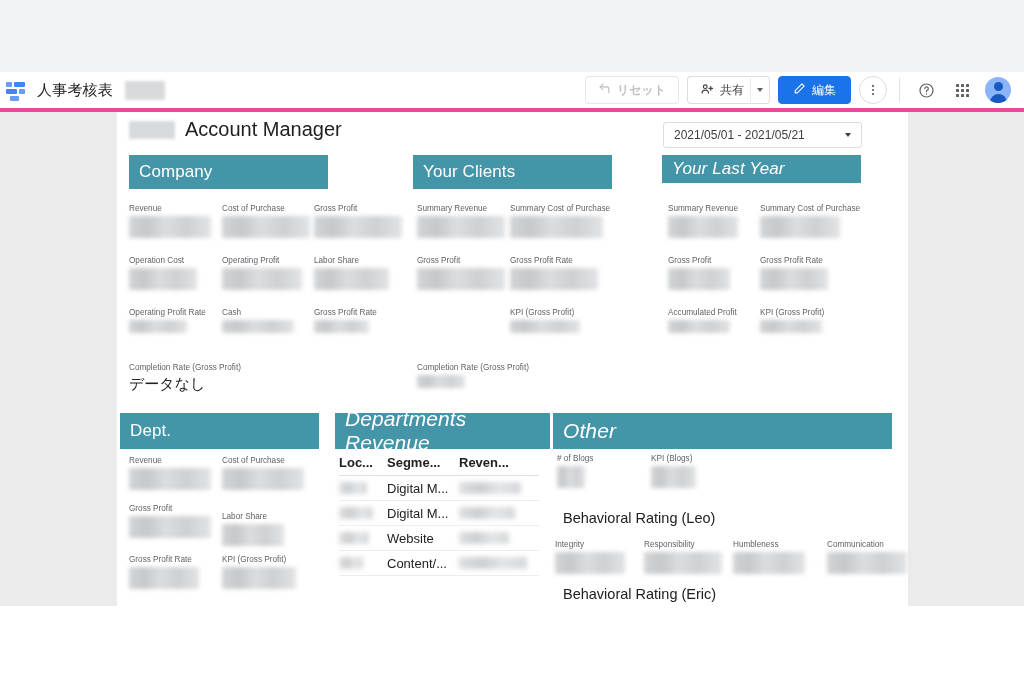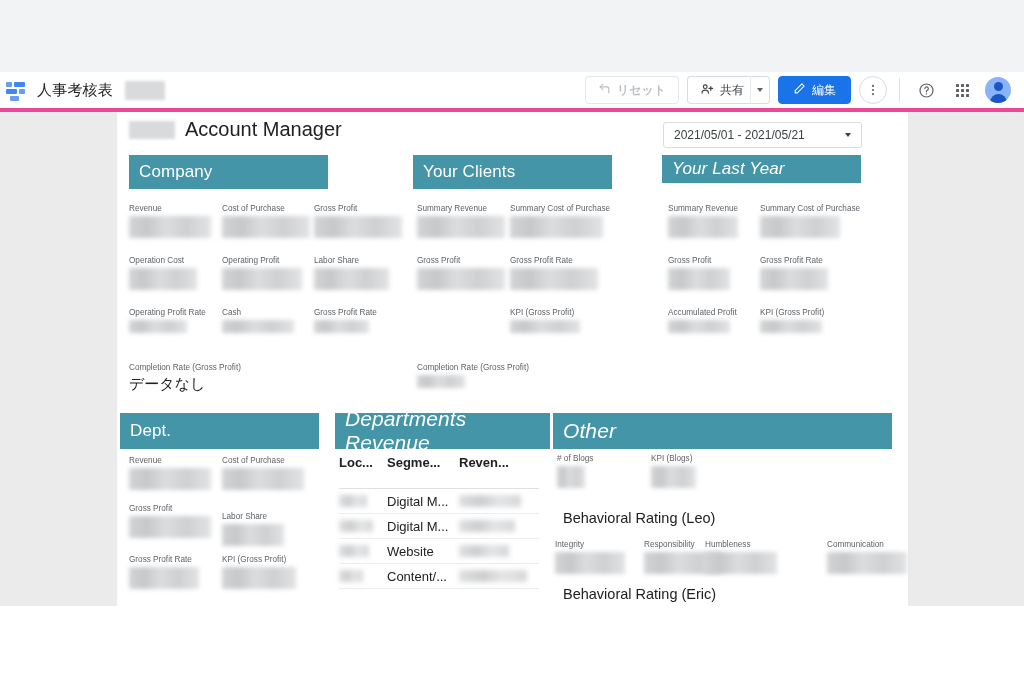--- a/index.html
+++ b/index.html
@@ -146,21 +146,21 @@
   .kpi-val.one { height: 13px; }
 
   .nodata {
     position: absolute; font-size: 15px; color: #202124; white-space: nowrap;
   }
 
   
   .rev-table { position: absolute; font-size: 13px; }
   .rev-table .thead {
     display: flex; font-weight: bold; color: #202124;
-    border-bottom: 1px solid #e0e0e0; padding-bottom: 18px;
+    border-bottom: 1px solid #e0e0e0; padding-bottom: 5px;
   }
   .rev-table .trow {
     display: flex; align-items: center;
     border-bottom: 1px solid #ededed;
     height: 25px; color: #202124;
   }
   .rev-table .c0 { width: 48px; flex: 0 0 48px; }
   .rev-table .c1 { width: 72px; flex: 0 0 72px; }
   .rev-table .c2 { width: 70px; flex: 0 0 70px; }
   .cell-redact { height: 12px; border-radius: 1px; }
@@ -486,21 +486,21 @@
     <div class="behav-title" style="left:446px; top:398px;">Behavioral Rating (Leo)</div>
 
     <div class="kpi" style="left:438px; top:428px; width:70px;">
       <span class="kpi-label">Integrity</span>
       <span class="kpi-val two"></span>
       </div>
     <div class="kpi" style="left:527px; top:428px; width:78px;">
       <span class="kpi-label">Responsibility</span>
       <span class="kpi-val two"></span>
       </div>
-    <div class="kpi" style="left:588px; top:428px; width:72px;">
+    <div class="kpi" style="left:616px; top:428px; width:72px;">
       <span class="kpi-label">Humbleness</span>
       <span class="kpi-val two"></span>
       </div>
     <div class="kpi" style="left:710px; top:428px; width:80px;">
       <span class="kpi-label">Communication</span>
       <span class="kpi-val two"></span>
       </div>
 
     <div class="behav-title" style="left:446px; top:474px;">Behavioral Rating (Eric)</div>
 

